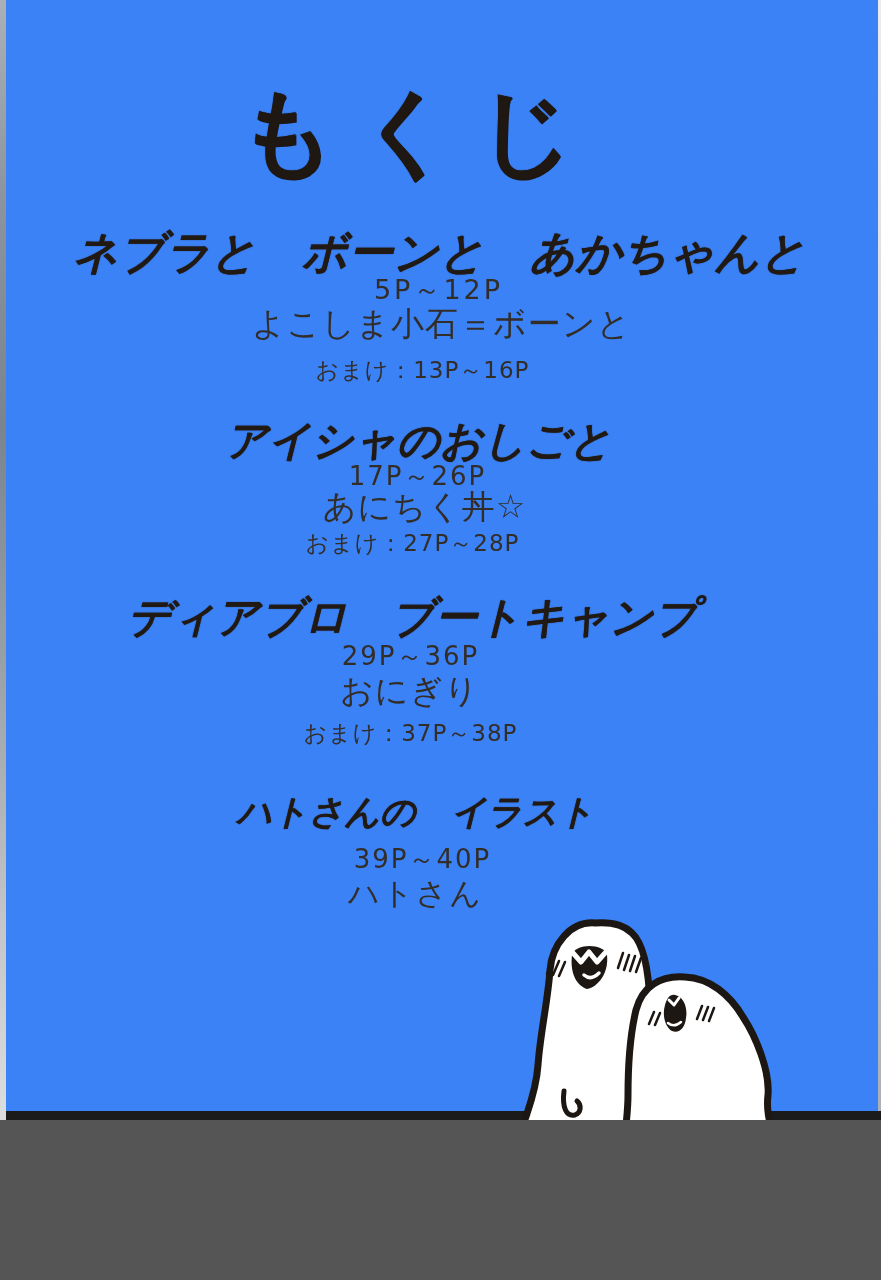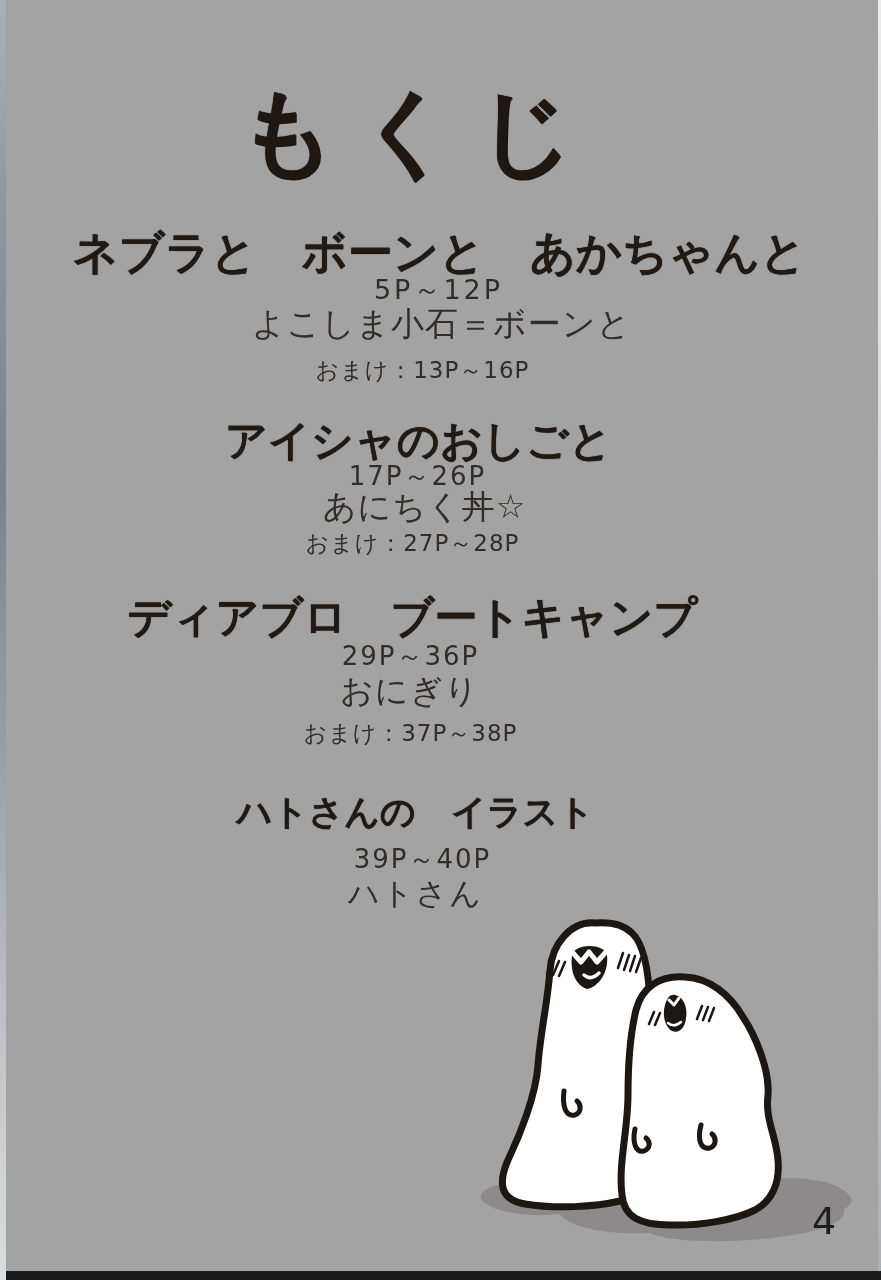--- a/index.html
+++ b/index.html
@@ -1,19 +1,19 @@
 <!DOCTYPE html>
 <html><head>
 <meta charset="utf-8">
 <style>
   html,body{margin:0;padding:0;background:#555;}
   .page{
     position:relative;
-    width:881px;height:1280px;
-    background:#a3a3a3;
+    width:881px;height:1120px;
+    background:#3b82f6;
     overflow:hidden;
     font-family:"DejaVu Sans", sans-serif;
     color:#2e2926;
   }
   .edge-left{
     position:absolute;left:0;top:0;bottom:0;width:6px;
     background:linear-gradient(to bottom,#aab0b8 0%,#8b949e 18%,#79848f 38%,#9aa1a8 60%,#c2c5c9 82%,#dcdddf 100%);
   }
   .edge-right{
     position:absolute;right:0;top:0;bottom:9px;width:3px;
@@ -28,20 +28,21 @@
     text-align:center;line-height:1.08;white-space:pre;
   }
   .toc-title{
     font-size:95px;font-weight:900;letter-spacing:22px;
     color:#1e1712;margin:0;
     text-shadow:0 0 1px #1e1712, 1px 1px 0 #1e1712;
   }
   .entry-title{
     font-weight:900;color:#211a14;
     text-shadow:0 0 1px #211a14;
+    font-style:italic;
   }
   .hand{font-weight:400;color:#332d28;}
   .page-number{
     position:absolute;font-size:38px;color:#1f1f1f;line-height:1;
   }
   .illustration{position:absolute;left:460px;top:895px;}
 </style>
 </head>
 <body>
 

